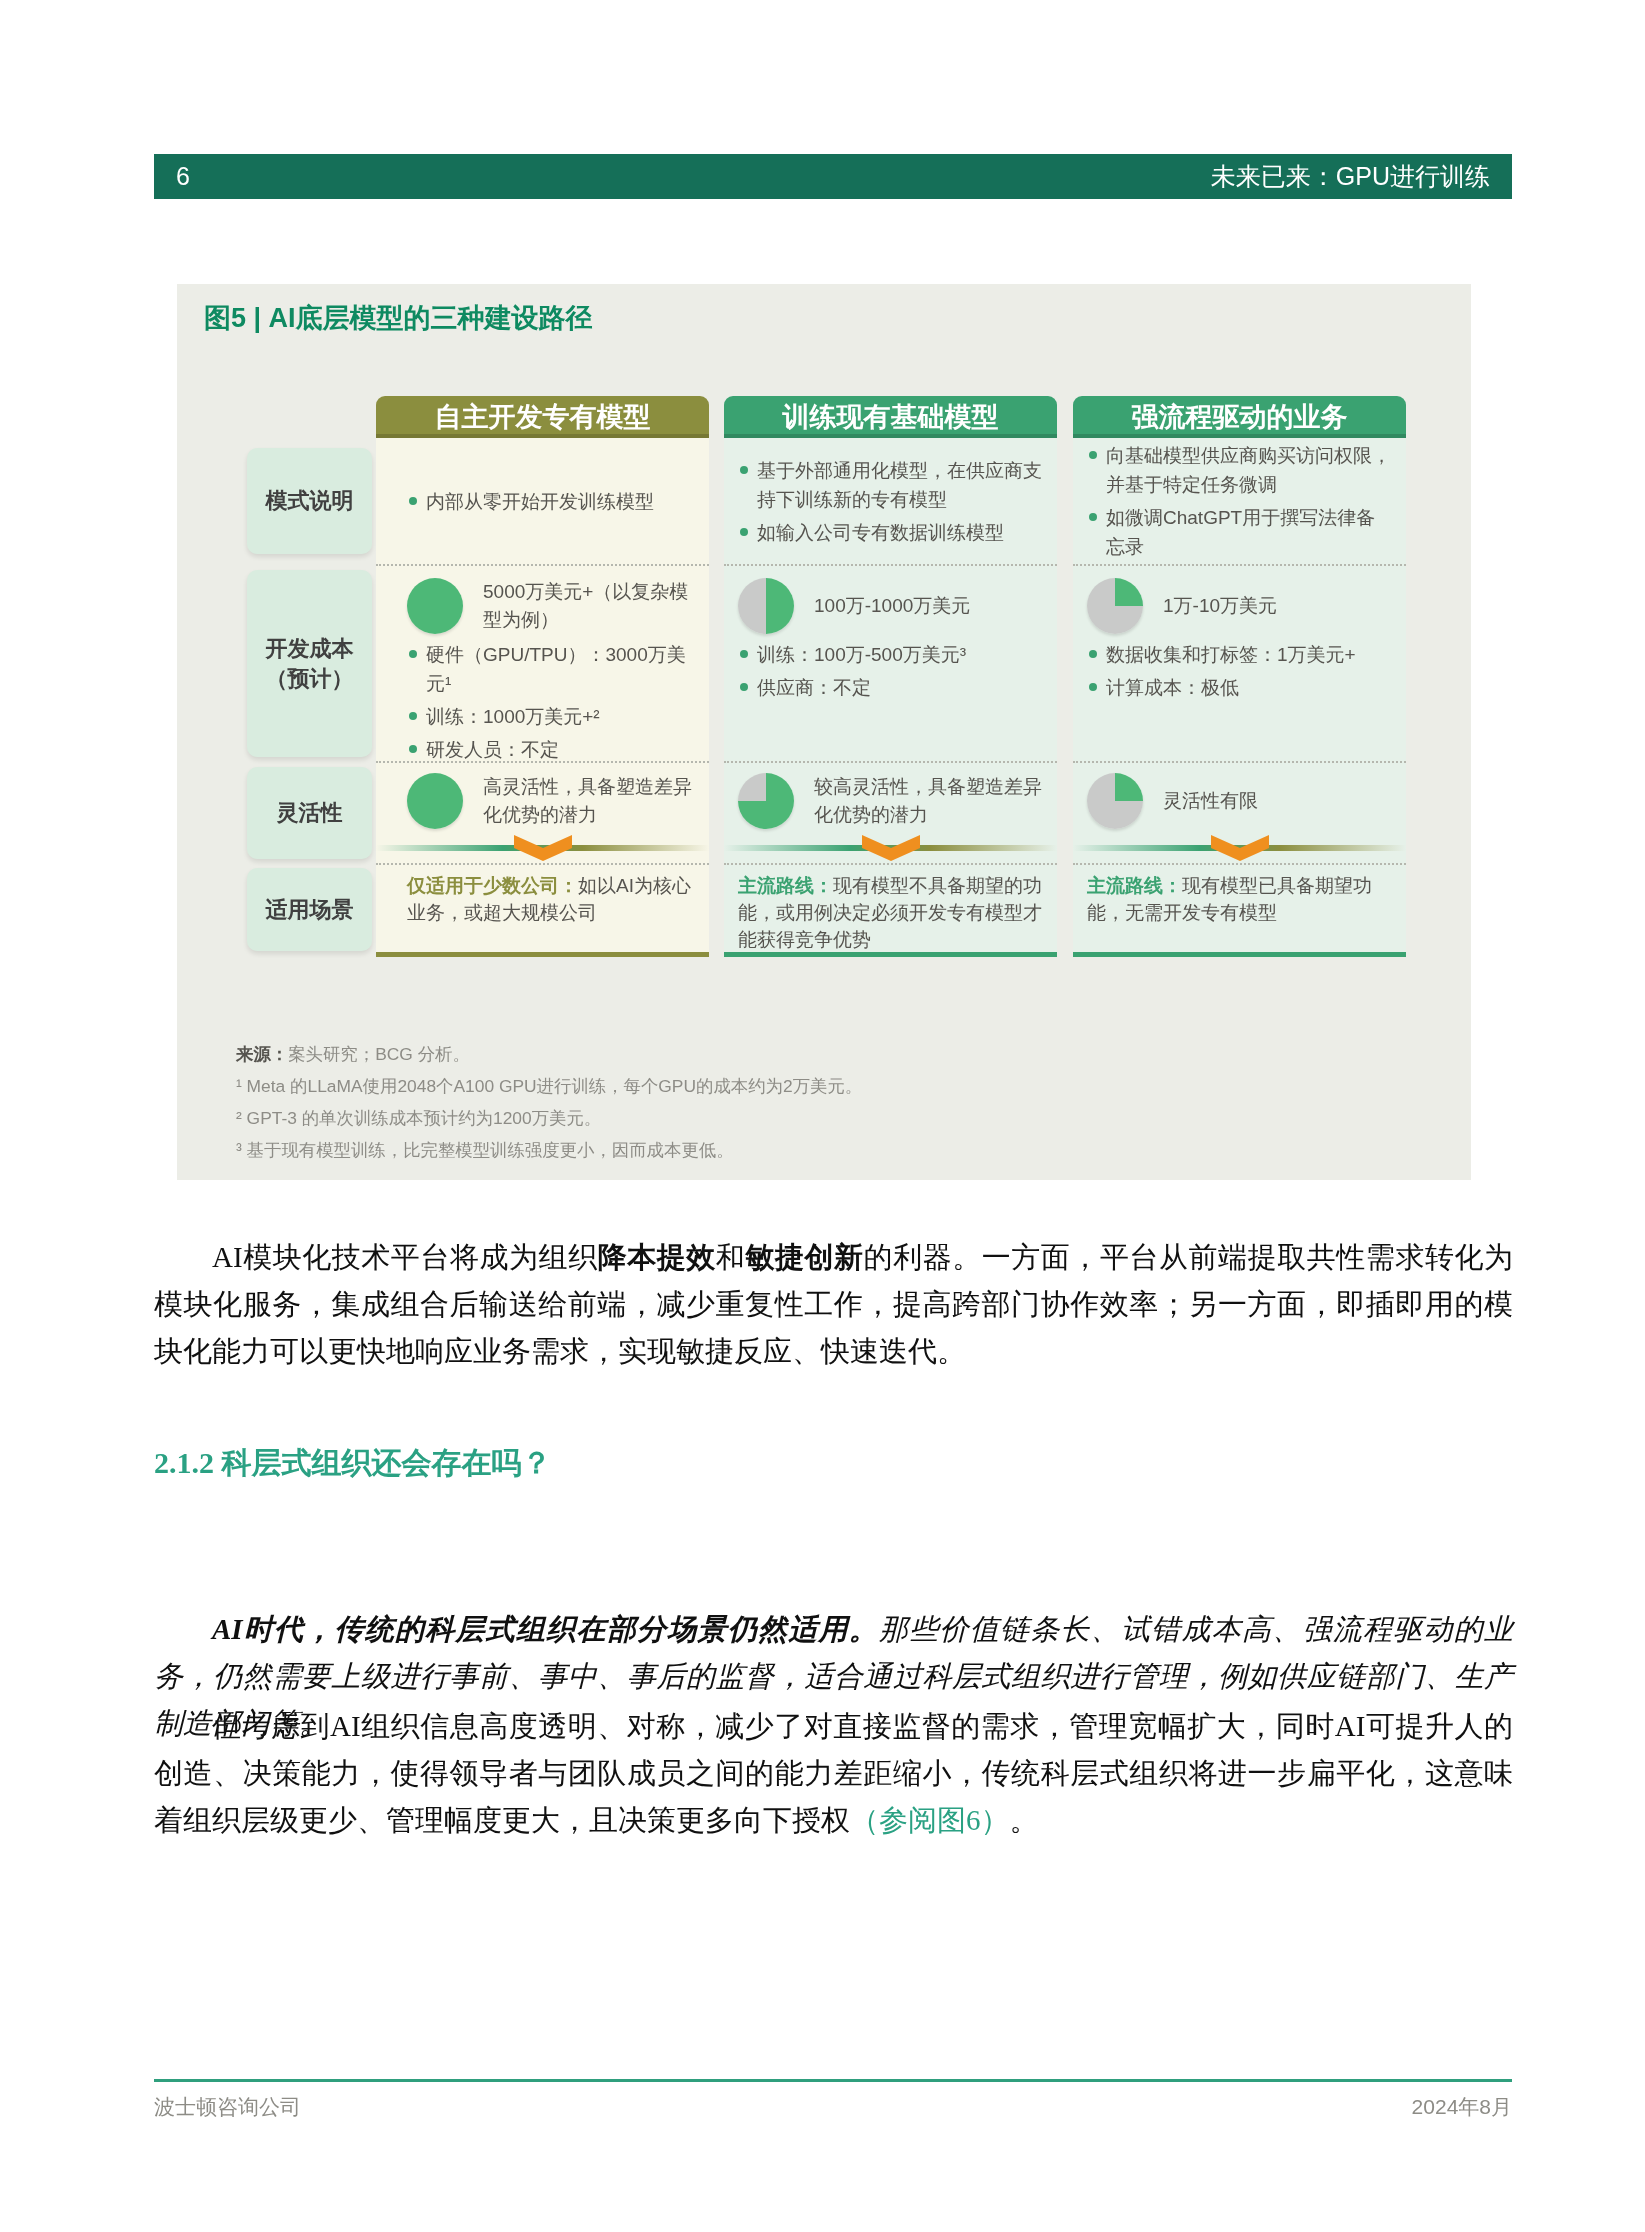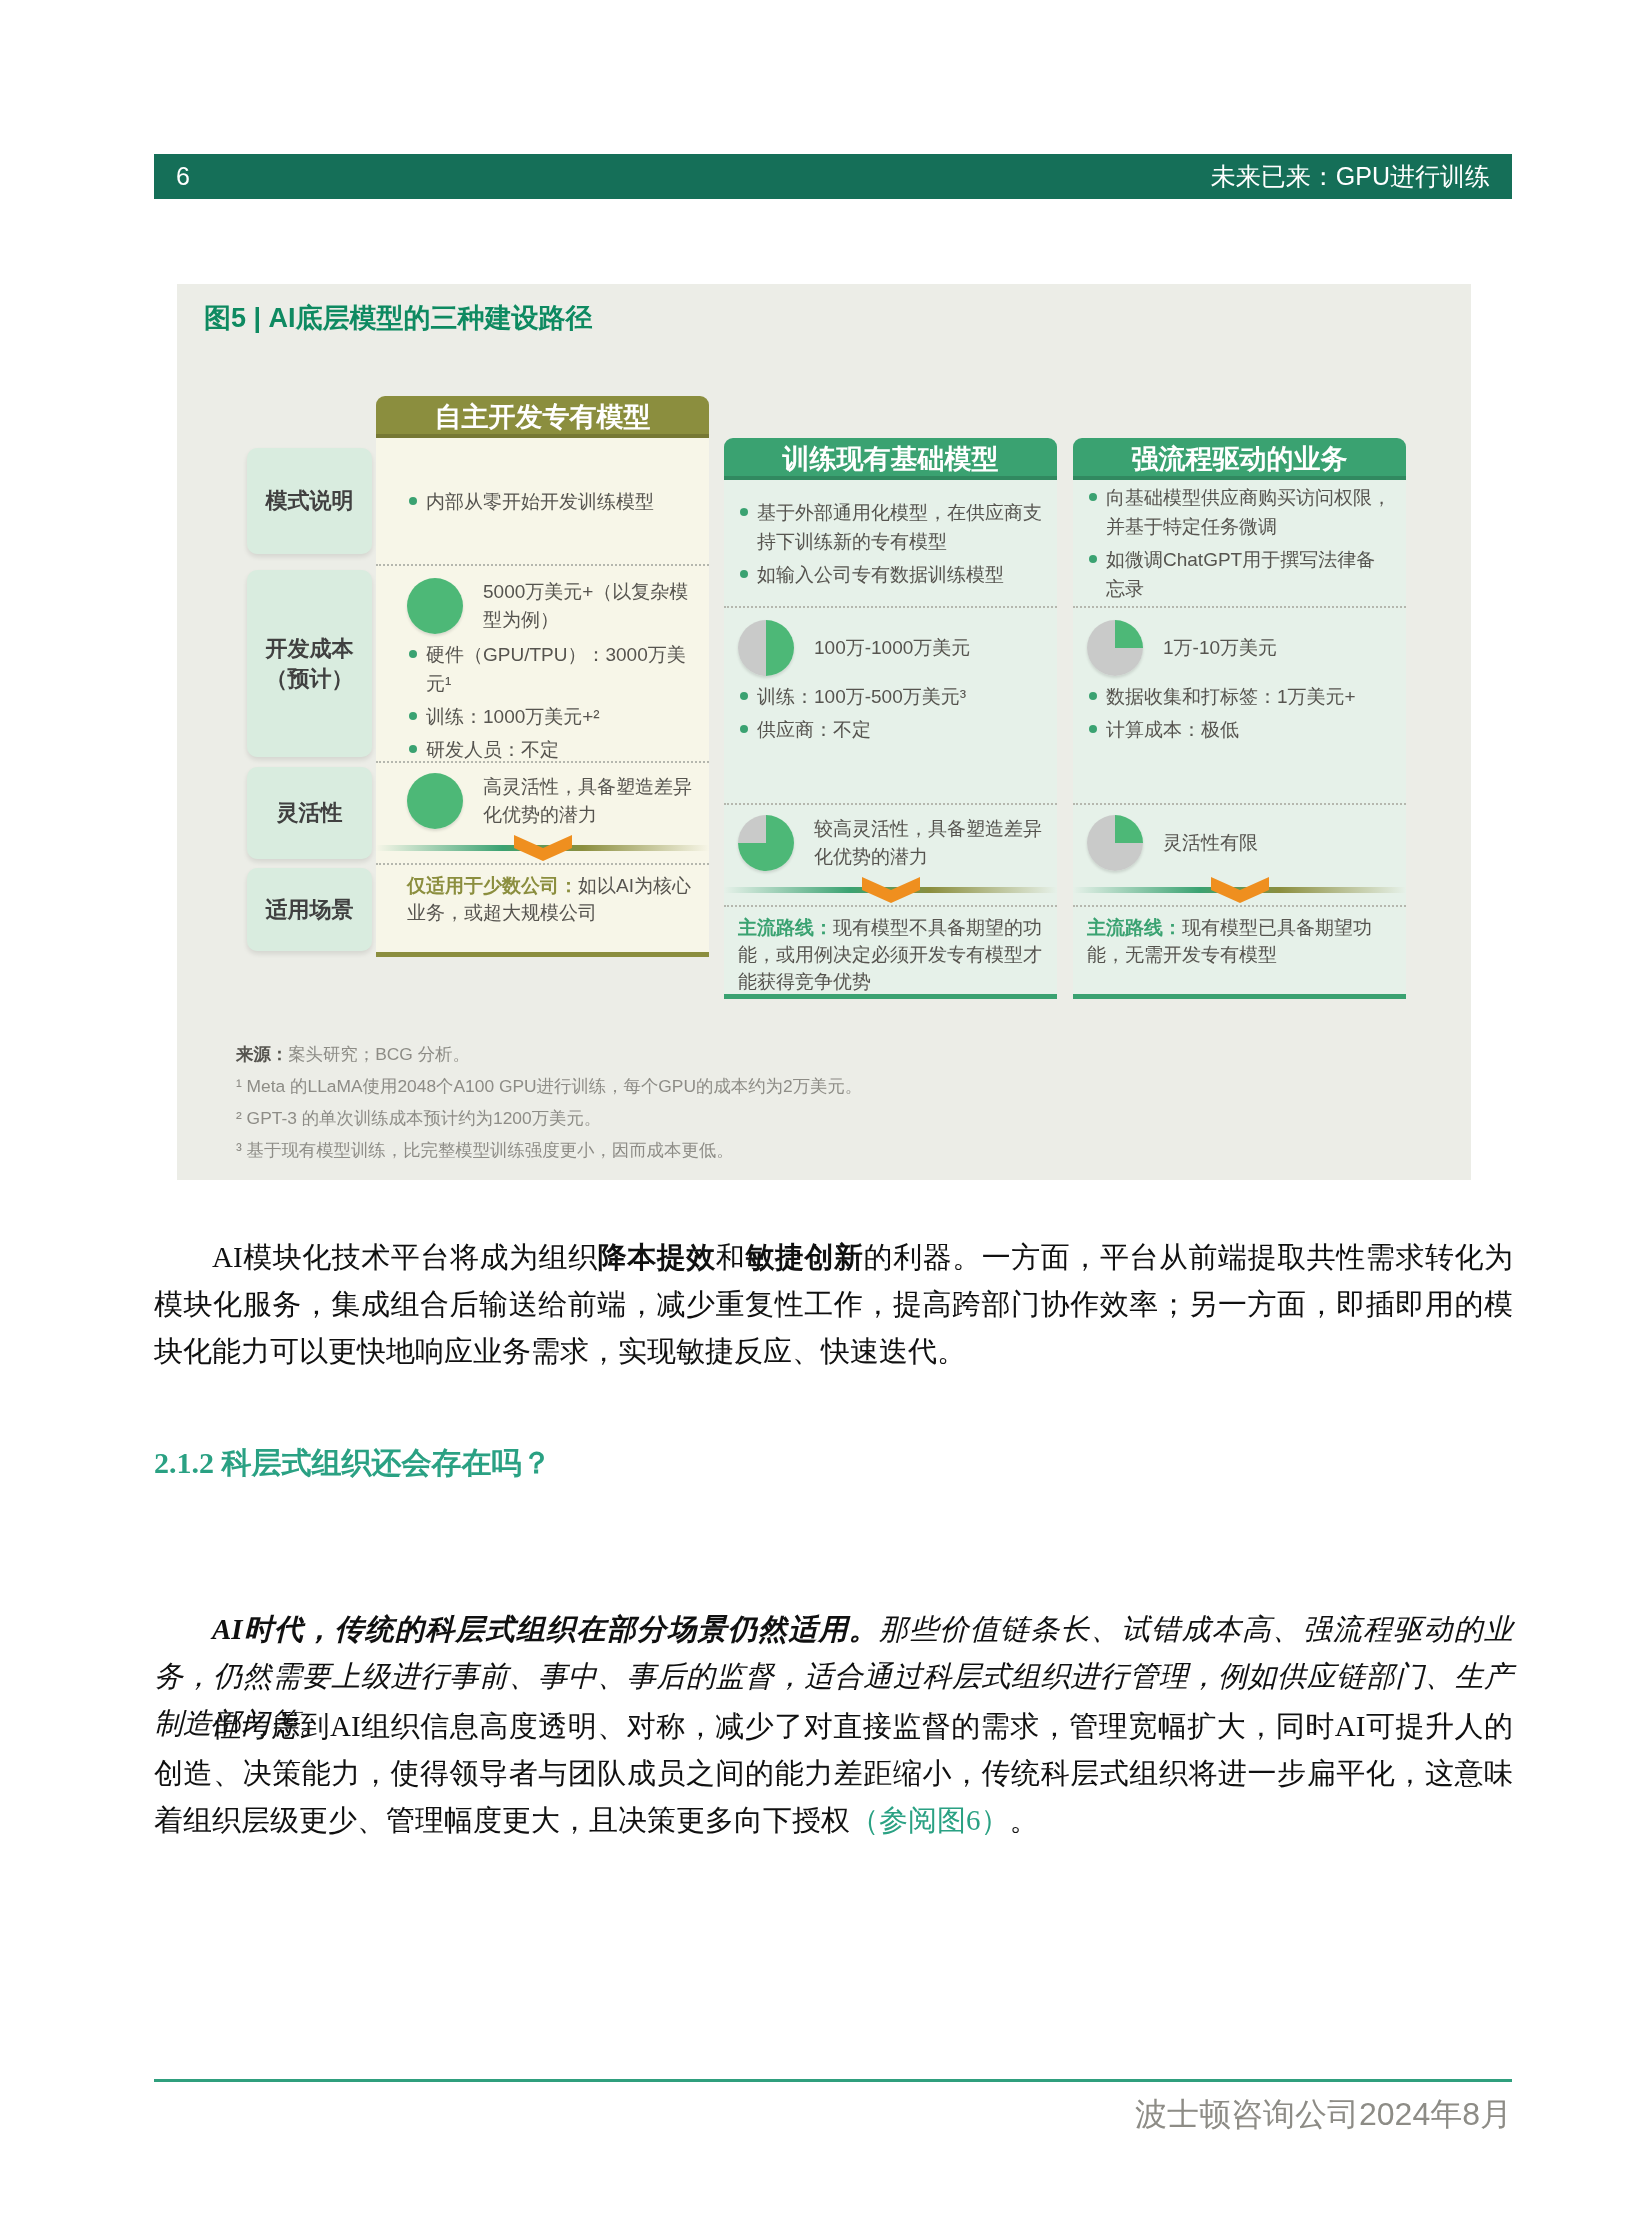--- a/index.html
+++ b/index.html
@@ -39,21 +39,21 @@
 
   .col { position: absolute; top: 112px; width: 333px; }
   #col0 { left: 199px; } #col1 { left: 547px; } #col2 { left: 896px; }
 
   .col-header {
     height: 42px; border-radius: 9px 9px 0 0; color: #fff; font-weight: bold; font-size: 27px;
     display: flex; align-items: center; justify-content: center;
     box-shadow: inset 0 -4px 0 rgba(0,0,0,0.15);
   }
   .olive .col-header { background: #8b8e3e; }
-  .green .col-header { background: #3aa271; margin-top: 42px; }
+  .green .col-header { background: #3aa271; }
 
   .cell { padding: 0 14px; color: #56544f; font-size: 19px; }
   .olive .cell { background: #f7f6e8; padding-left: 31px; }
   .green .cell { background: #e6f1e9; }
 
   .cell.mode { height: 126px; display: flex; flex-direction: column; justify-content: center; }
   .cell.cost { height: 197px; border-top: 2px dotted #b5b7ae; padding-top: 12px; }
   .cell.flexi { height: 102px; border-top: 2px dotted #b5b7ae; padding-top: 10px; position: relative; }
   .cell.scen { height: 94px; border-top: 2px dotted #b5b7ae; padding-top: 7px; line-height: 27px; }
   .olive .cell.scen { border-bottom: 5px solid #8b8e3e; }
@@ -95,21 +95,21 @@
   .sec-heading {
     position: absolute; left: 154px; top: 1443px;
     font-family: "Liberation Serif", "DejaVu Serif", serif;
     font-size: 30px; font-weight: bold; color: #2aa183;
   }
 
   
   .footer-line { position: absolute; left: 154px; top: 2079px; width: 1358px; height: 3px; background: #2f9f7d; }
   .footer {
     position: absolute; left: 154px; top: 2093px; width: 1358px;
-    display: flex; justify-content: flex-end; color: #8d8c86; font-size: 32px;
+    display: flex; justify-content: space-between; color: #8d8c86; font-size: 21px;
   }
 </style>
 </head>
 <body>
 
 <div class="page">
 
   <div class="header-bar">
     <span>6</span>
     <span>未来已来：GPU进行训练</span>

